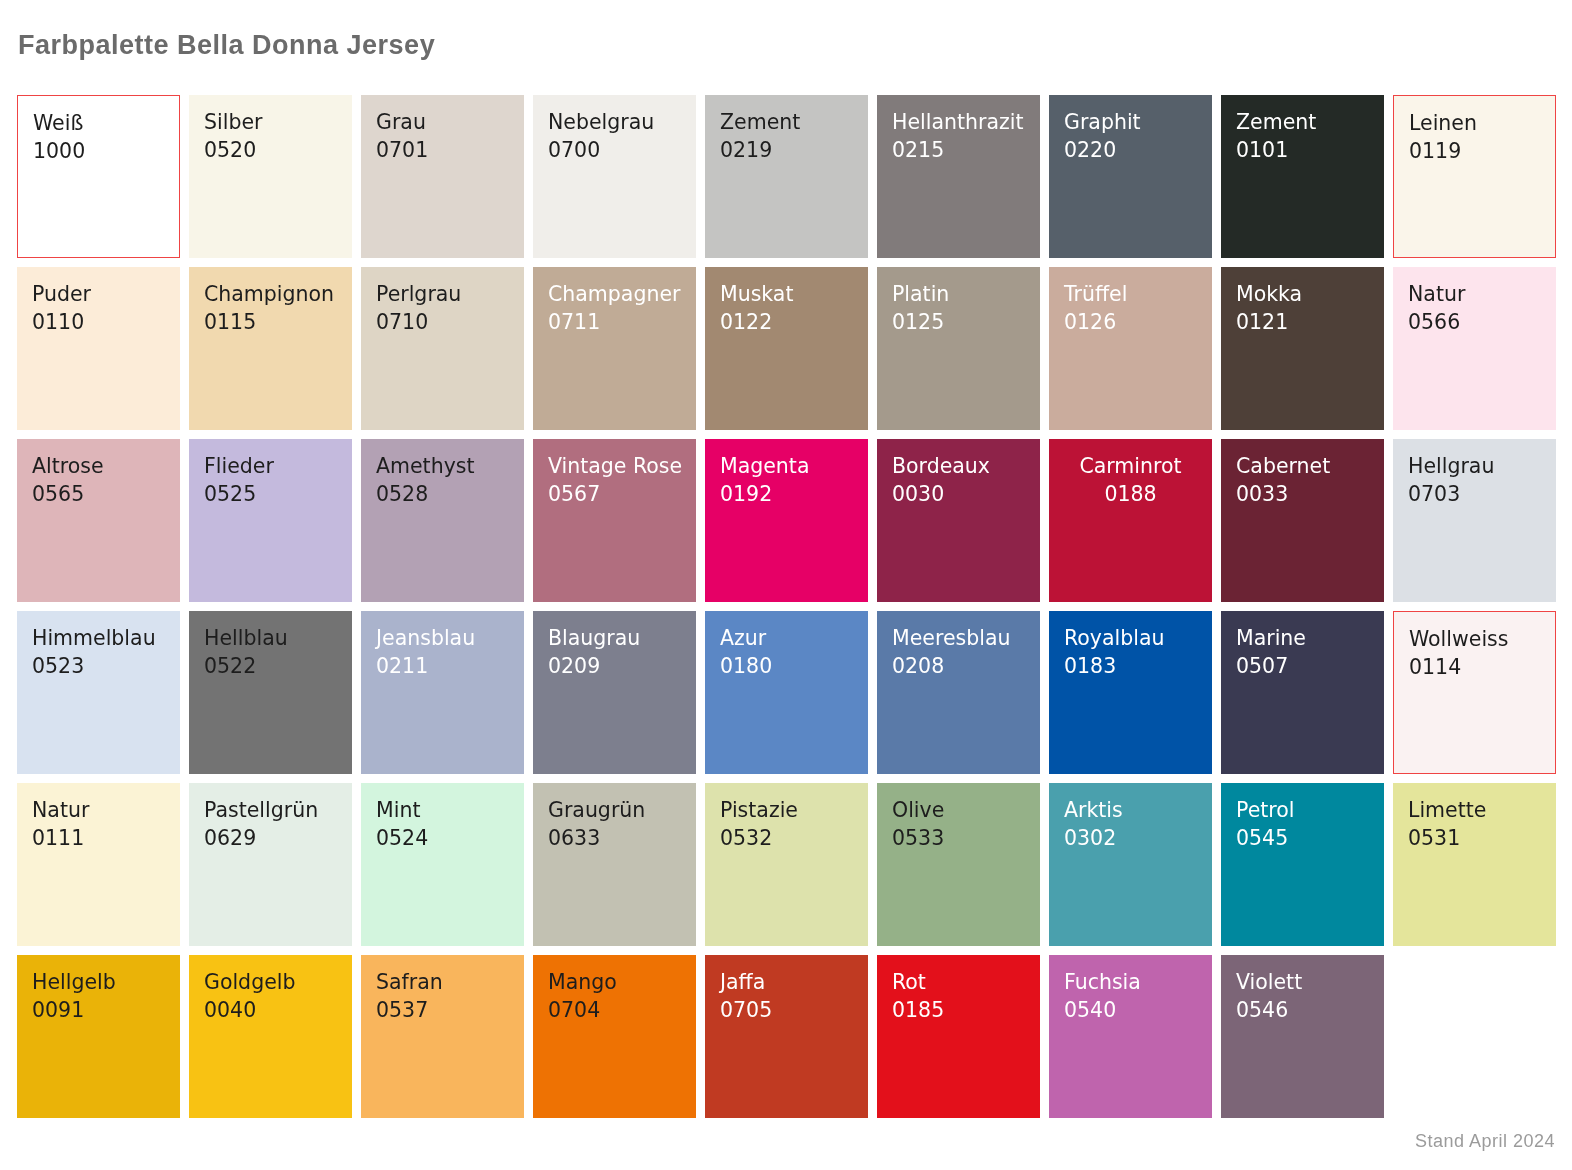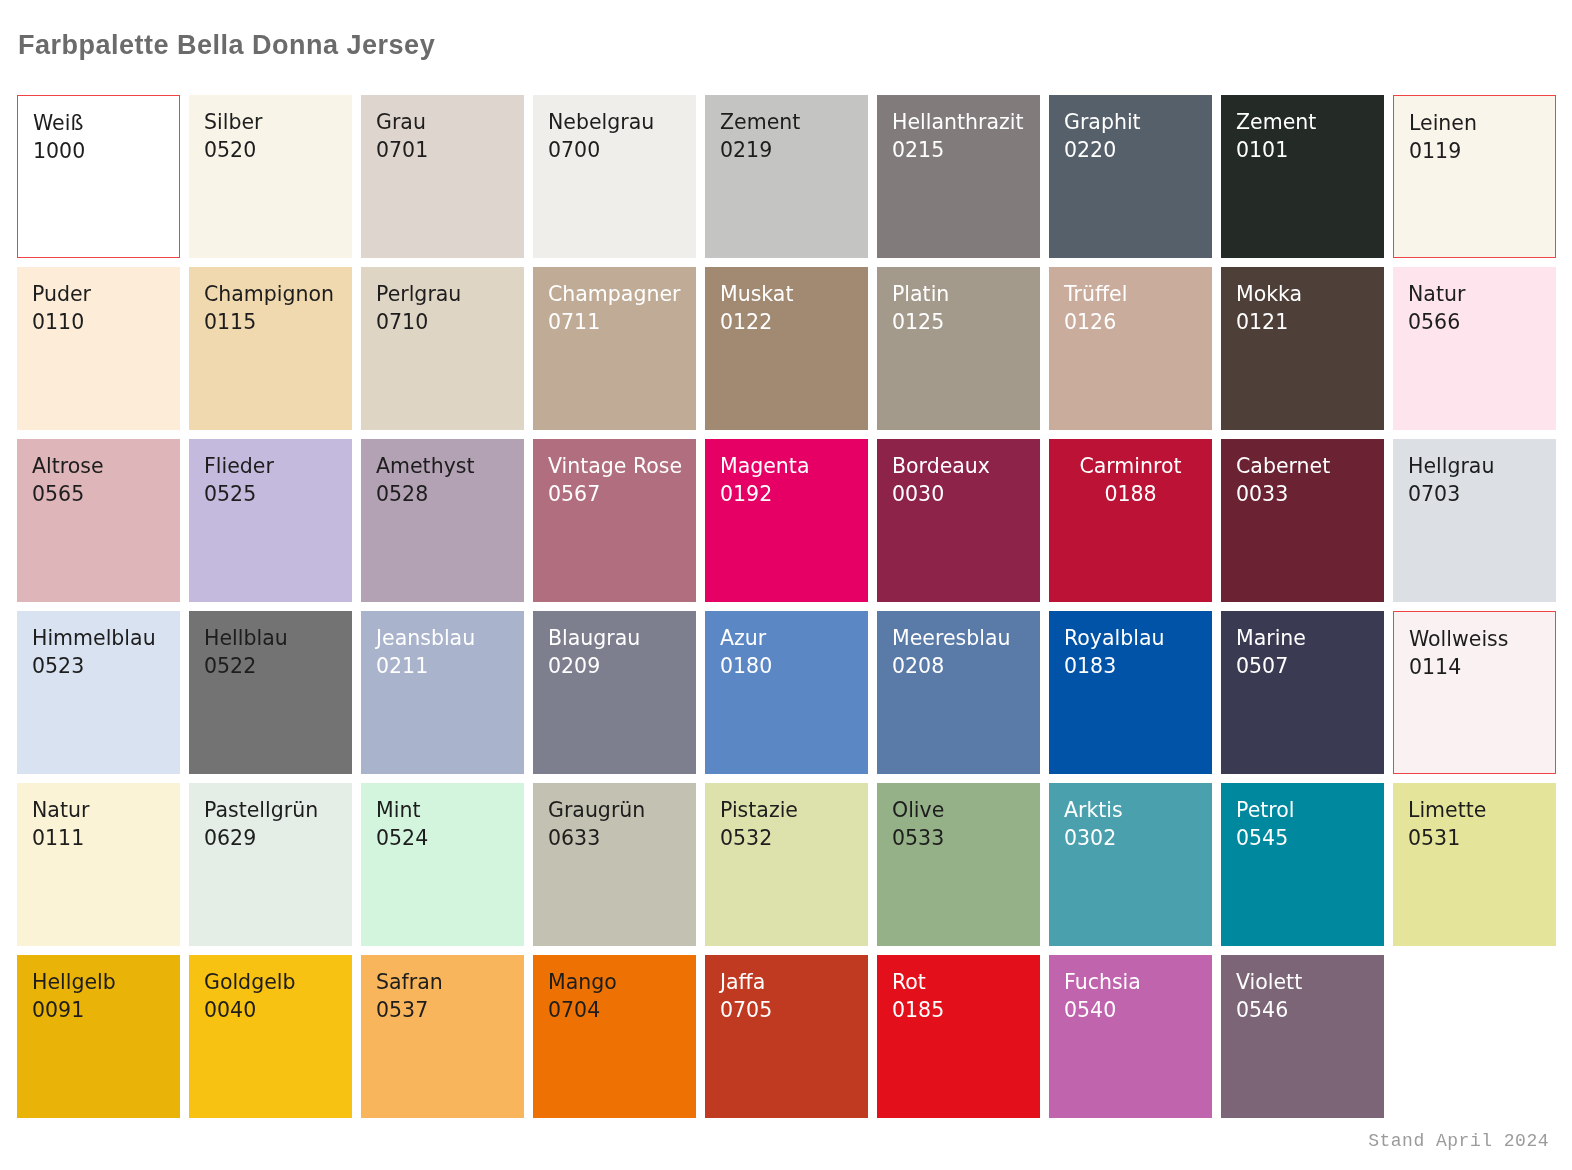--- a/index.html
+++ b/index.html
@@ -37,23 +37,23 @@
   }
   .swatch.bordered { border: 1px solid #ef4444; }
   .swatch.light-text { color: #ffffff; }
   .swatch-name, .swatch-code {
     font-size: 20.5px;
     line-height: 28px;
     white-space: nowrap;
   }
   .page-footer {
     position: absolute;
-    right: 23px;
+    right: 17px;
     top: 1131px;
-    font-family: Liberation Mono, monospace;
+    font-family: Liberation Sans, sans-serif;
     font-size: 18px;
     letter-spacing: 0.5px;
     color: #9b9b9b;
   }
 </style>
 </head>
 <body>
 
 <div class="page">
   <div class="page-title">Farbpalette Bella Donna Jersey</div>

